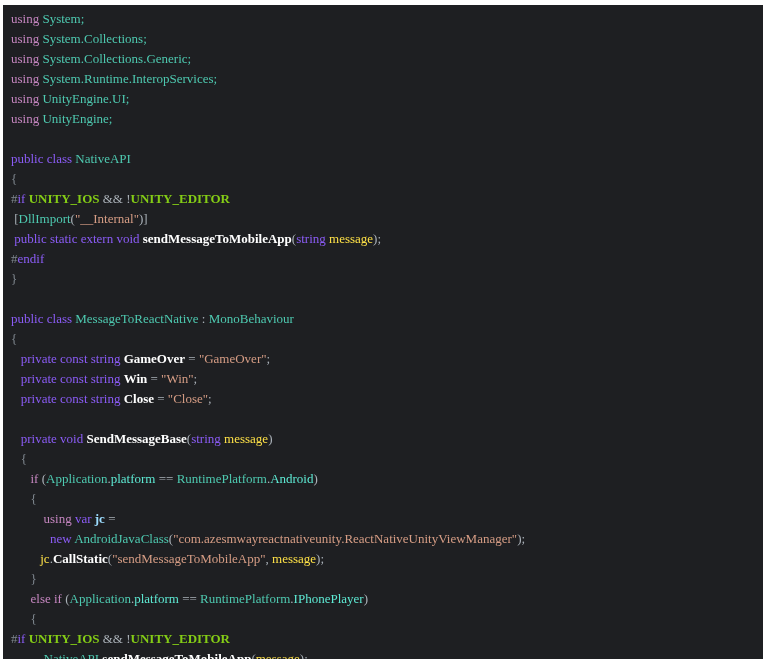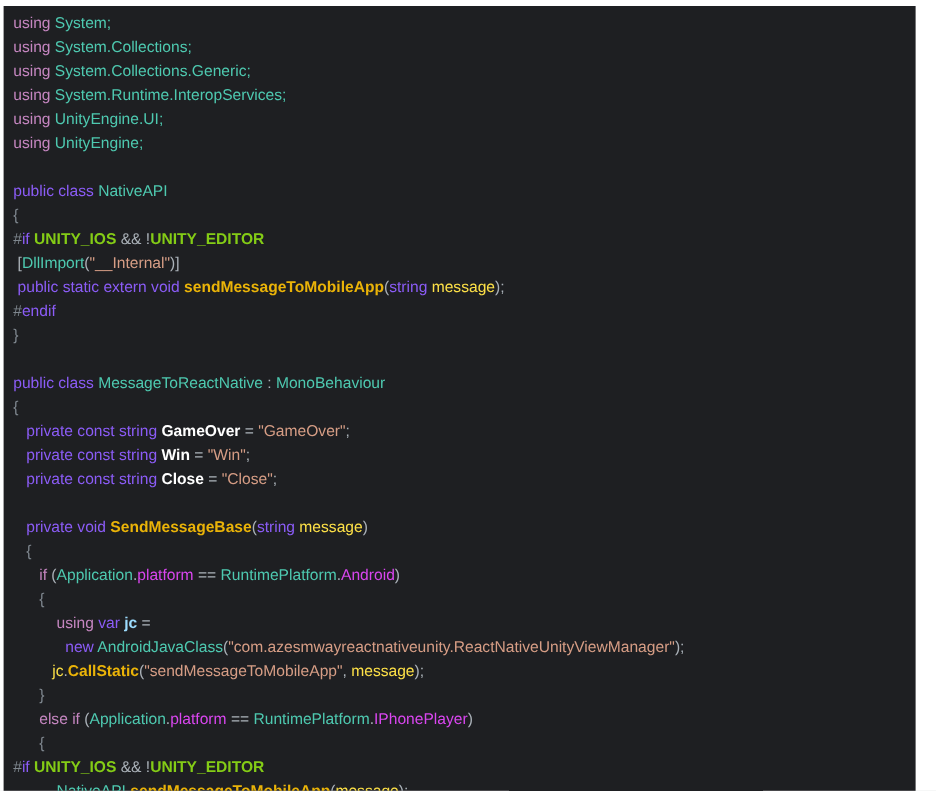--- a/index.html
+++ b/index.html
@@ -4,36 +4,36 @@
 <style>
   html,body{margin:0;padding:0;background:#ffffff;}
   body{width:780px;height:659px;overflow:hidden;}
   .editor{
     position:absolute;
     left:3px;top:5px;
     width:760px;height:654px;
     background:#1e1f22;
     box-sizing:border-box;
     padding:4px 16px 0 8px;
-    font-family:Liberation Sans, sans-serif;
+    font-family:Liberation Serif, serif;
     font-size:13px;
     line-height:20px;
     white-space:pre;
     overflow:hidden;
     color:#c8ccd0;
   }
   .code-line{height:20px;white-space:pre;}
   .tok-kwB{color:#8b5cf6;}
   .tok-kwP{color:#c586c0;}
   .tok-typ{color:#4ec9b0;}
-  .tok-mth{color:#eab308;font-weight:bold;margin-top:11px;}
+  .tok-mth{color:#ffffff;font-weight:bold;margin-top:11px;}
   .tok-str{color:#d69d85;}
   .tok-var{color:#fde047;}
   .tok-varB{color:#9cdcfe;font-weight:bold;}
-  .tok-mem{color:#d946ef;}
+  .tok-mem{color:#5eead4;}
   .tok-cst{color:#ffffff;font-weight:bold;}
   .tok-def{color:#84cc16;font-weight:bold;}
   .tok-pun{color:#aab1b8;}
   .tok-brc{color:#7f878f;}
   .tok-pp{color:#7f878f;}
 </style>
 </head>
 <body style="background: rgb(255, 255, 255);">
 
 <div class="editor" style="background: rgb(30, 31, 34);"><div class="code-line"><span class="tok-kwP">using </span><span class="tok-typ">System;</span></div><div class="code-line"><span class="tok-kwP">using </span><span class="tok-typ">System.Collections;</span></div><div class="code-line"><span class="tok-kwP">using </span><span class="tok-typ">System.Collections.Generic;</span></div><div class="code-line"><span class="tok-kwP">using </span><span class="tok-typ">System.Runtime.InteropServices;</span></div><div class="code-line"><span class="tok-kwP">using </span><span class="tok-typ">UnityEngine.UI;</span></div><div class="code-line"><span class="tok-kwP">using </span><span class="tok-typ">UnityEngine;</span></div><div class="code-line">&nbsp;</div><div class="code-line"><span class="tok-kwB">public class </span><span class="tok-typ">NativeAPI</span></div><div class="code-line"><span class="tok-brc">{</span></div><div class="code-line"><span class="tok-pp">#</span><span class="tok-kwB">if </span><span class="tok-def">UNITY_IOS</span><span class="tok-pun"> &amp;&amp; !</span><span class="tok-def">UNITY_EDITOR</span></div><div class="code-line"> <span class="tok-pun">[</span><span class="tok-typ">DllImport</span><span class="tok-pun">(</span><span class="tok-str">"__Internal"</span><span class="tok-pun">)]</span></div><div class="code-line"> <span class="tok-kwB">public static extern void </span><span class="tok-mth">sendMessageToMobileApp</span><span class="tok-pun">(</span><span class="tok-kwB">string </span><span class="tok-var">message</span><span class="tok-pun">);</span></div><div class="code-line"><span class="tok-pp">#</span><span class="tok-kwB">endif</span></div><div class="code-line"><span class="tok-brc">}</span></div><div class="code-line">&nbsp;</div><div class="code-line"><span class="tok-kwB">public class </span><span class="tok-typ">MessageToReactNative</span><span class="tok-pun"> : </span><span class="tok-typ">MonoBehaviour</span></div><div class="code-line"><span class="tok-brc">{</span></div><div class="code-line">   <span class="tok-kwB">private const string </span><span class="tok-cst">GameOver</span><span class="tok-pun"> = </span><span class="tok-str">"GameOver"</span><span class="tok-pun">;</span></div><div class="code-line">   <span class="tok-kwB">private const string </span><span class="tok-cst">Win</span><span class="tok-pun"> = </span><span class="tok-str">"Win"</span><span class="tok-pun">;</span></div><div class="code-line">   <span class="tok-kwB">private const string </span><span class="tok-cst">Close</span><span class="tok-pun"> = </span><span class="tok-str">"Close"</span><span class="tok-pun">;</span></div><div class="code-line">&nbsp;</div><div class="code-line">   <span class="tok-kwB">private void </span><span class="tok-mth">SendMessageBase</span><span class="tok-pun">(</span><span class="tok-kwB">string </span><span class="tok-var">message</span><span class="tok-pun">)</span></div><div class="code-line">   <span class="tok-brc">{</span></div><div class="code-line">      <span class="tok-kwP">if </span><span class="tok-pun">(</span><span class="tok-typ">Application</span><span class="tok-pun">.</span><span class="tok-mem">platform</span><span class="tok-pun"> == </span><span class="tok-typ">RuntimePlatform</span><span class="tok-pun">.</span><span class="tok-mem">Android</span><span class="tok-pun">)</span></div><div class="code-line">      <span class="tok-brc">{</span></div><div class="code-line">          <span class="tok-kwP">using </span><span class="tok-kwB">var </span><span class="tok-varB">jc</span><span class="tok-pun"> =</span></div><div class="code-line">            <span class="tok-kwB">new </span><span class="tok-typ">AndroidJavaClass</span><span class="tok-pun">(</span><span class="tok-str">"com.azesmwayreactnativeunity.ReactNativeUnityViewManager"</span><span class="tok-pun">);</span></div><div class="code-line">         <span class="tok-var">jc</span><span class="tok-pun">.</span><span class="tok-mth">CallStatic</span><span class="tok-pun">(</span><span class="tok-str">"sendMessageToMobileApp"</span><span class="tok-pun">, </span><span class="tok-var">message</span><span class="tok-pun">);</span></div><div class="code-line">      <span class="tok-brc">}</span></div><div class="code-line">      <span class="tok-kwP">else if </span><span class="tok-pun">(</span><span class="tok-typ">Application</span><span class="tok-pun">.</span><span class="tok-mem">platform</span><span class="tok-pun"> == </span><span class="tok-typ">RuntimePlatform</span><span class="tok-pun">.</span><span class="tok-mem">IPhonePlayer</span><span class="tok-pun">)</span></div><div class="code-line">      <span class="tok-brc">{</span></div><div class="code-line"><span class="tok-pp">#</span><span class="tok-kwB">if </span><span class="tok-def">UNITY_IOS</span><span class="tok-pun"> &amp;&amp; !</span><span class="tok-def">UNITY_EDITOR</span></div><div class="code-line">          <span class="tok-typ">NativeAPI</span><span class="tok-pun">.</span><span class="tok-mth">sendMessageToMobileApp</span><span class="tok-pun">(</span><span class="tok-var">message</span><span class="tok-pun">);</span></div></div>

